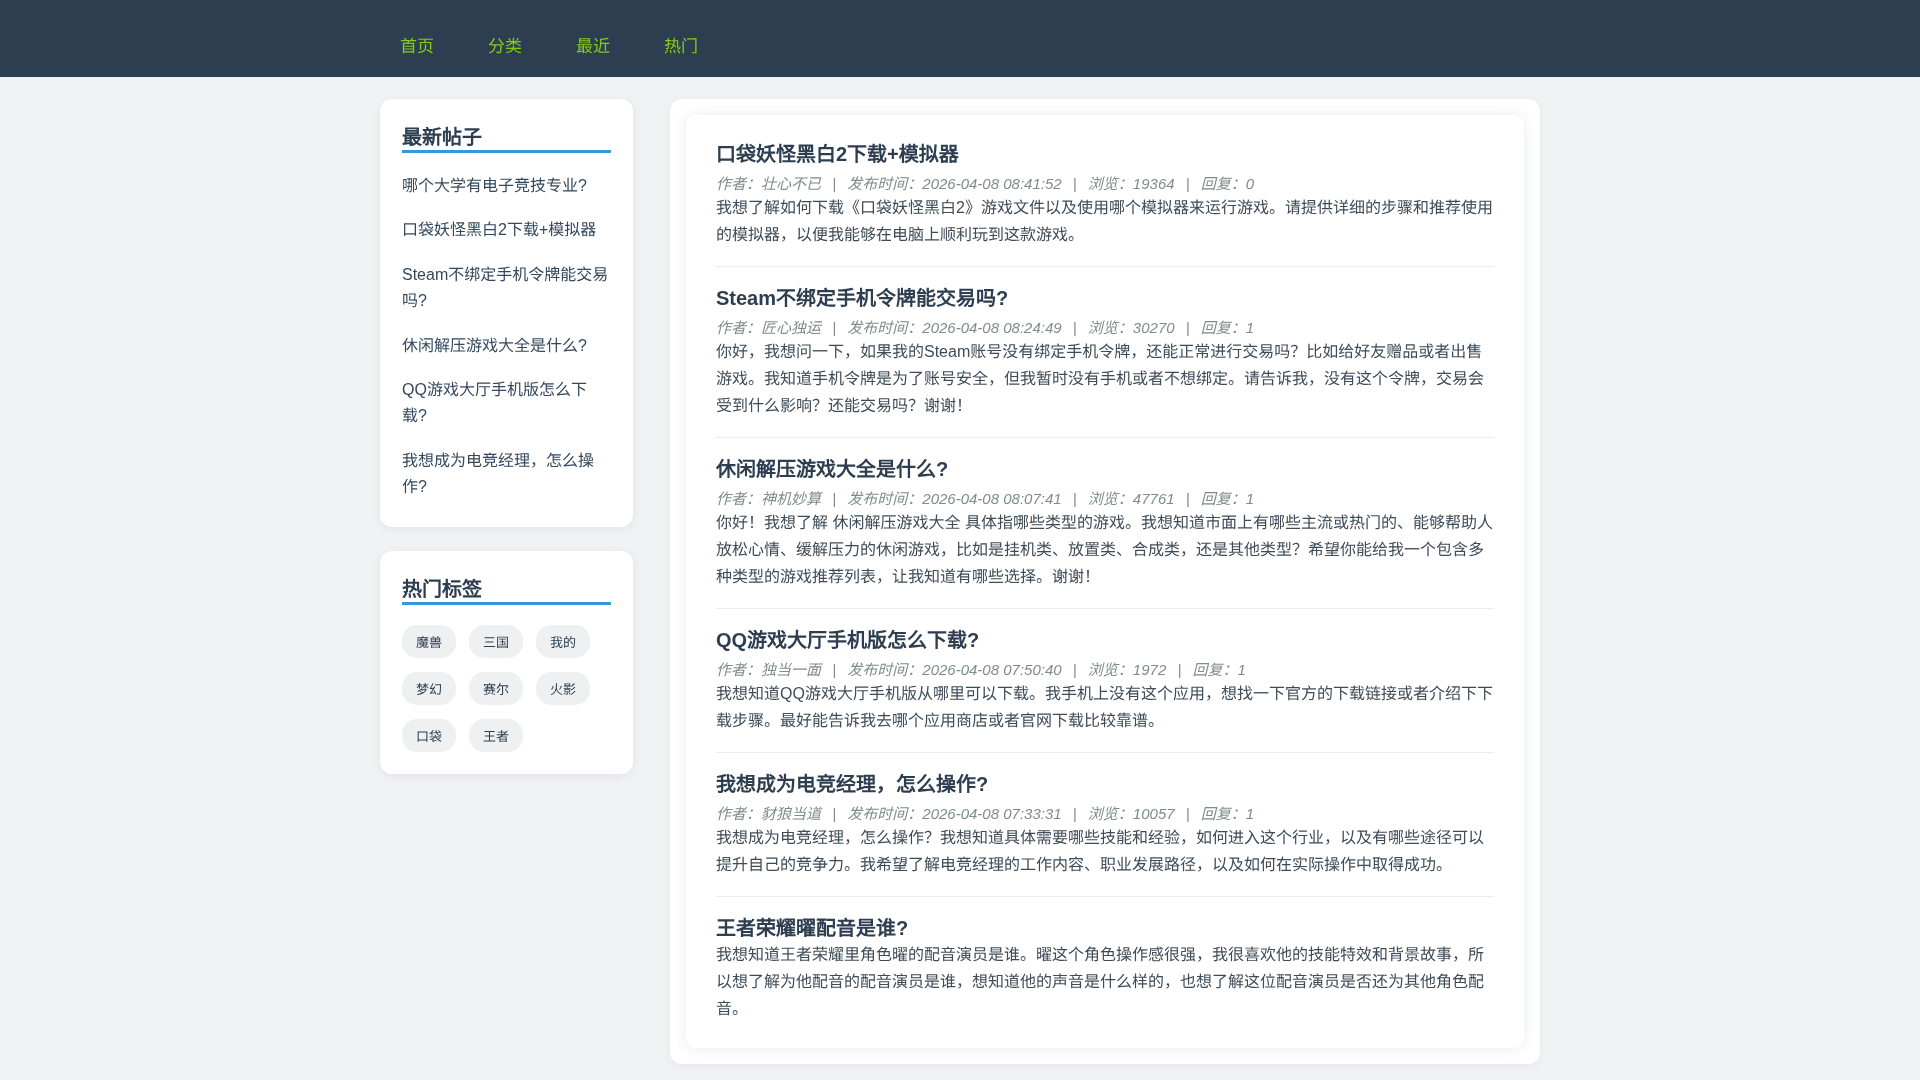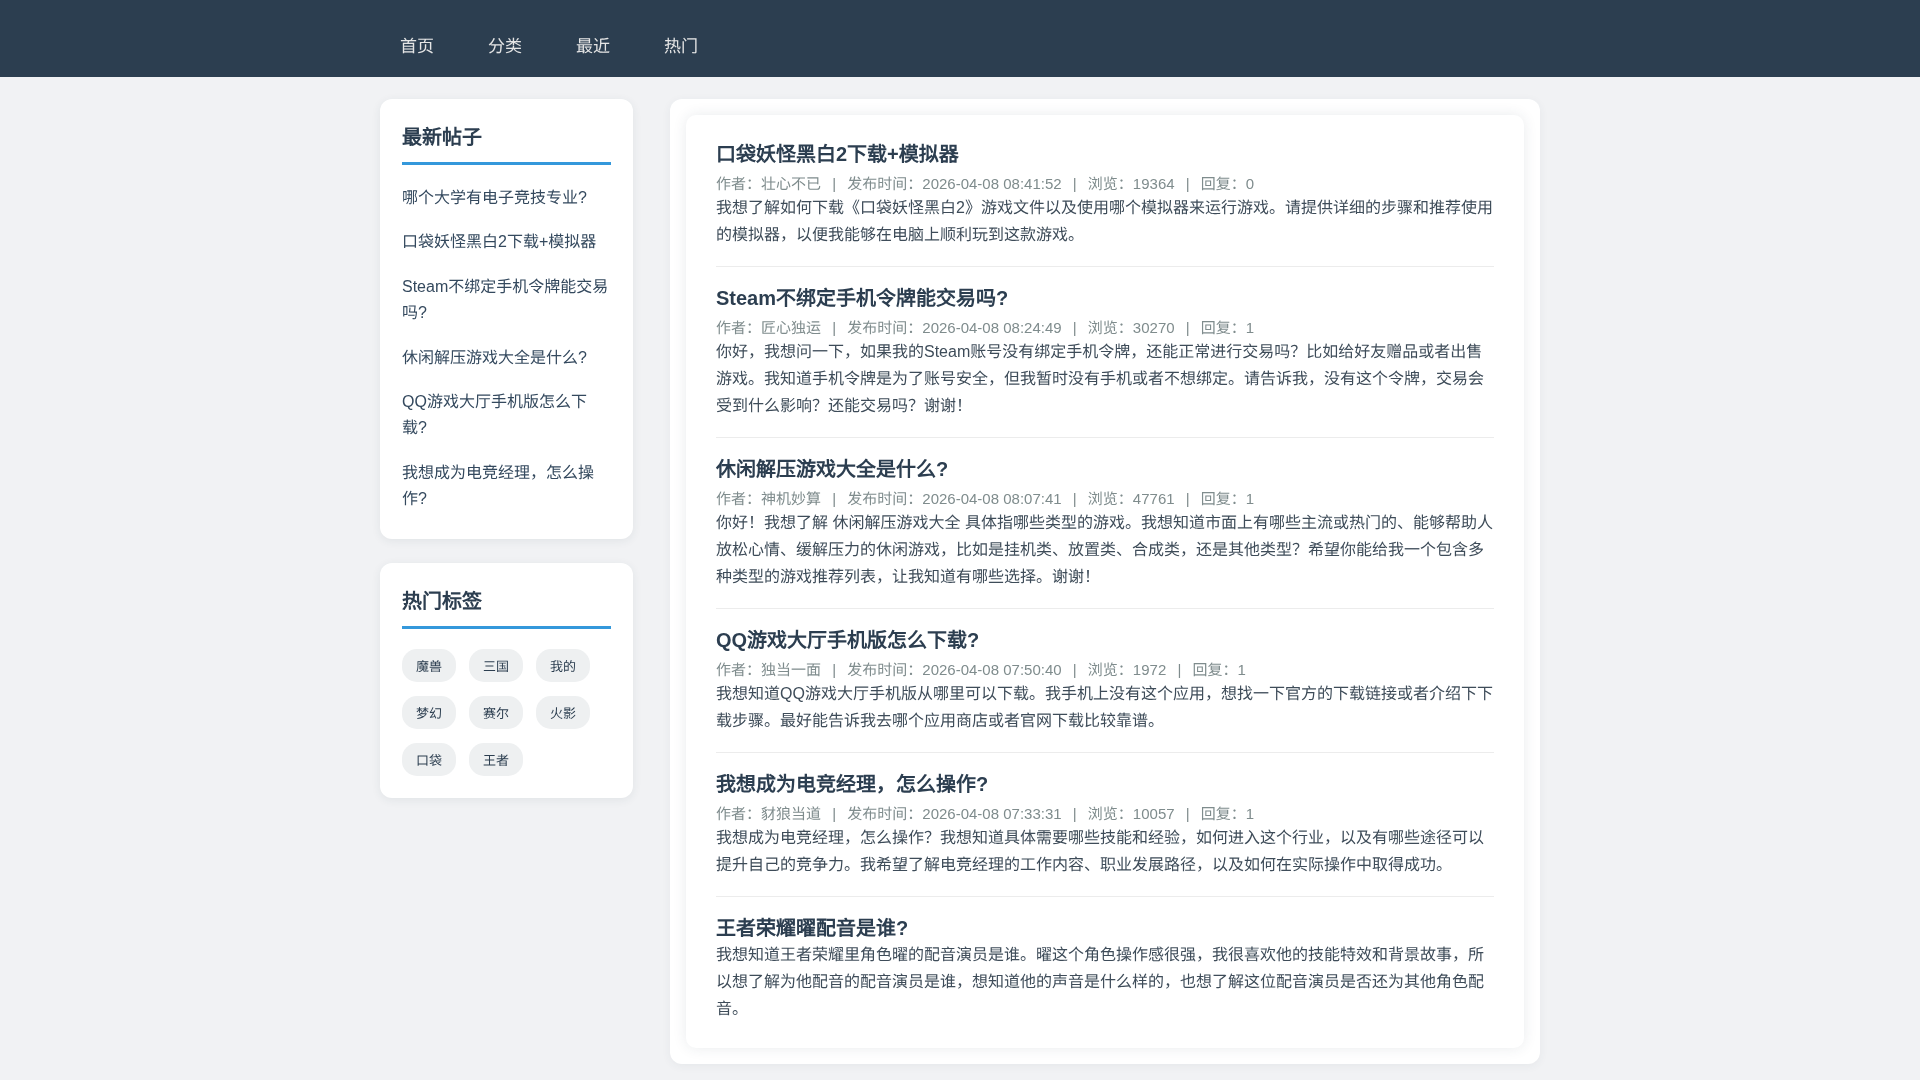--- a/index.html
+++ b/index.html
@@ -25,21 +25,21 @@
     font-weight: bold;
     letter-spacing: 0.5px;
     margin-bottom: 12px;
   }
   .main-nav {
     display: flex;
     gap: 14px;
     padding-bottom: 12px;
   }
   .nav-item {
-    color: #e5e5e5;
+    color: #84cc16;
     font-size: 17px;
     padding: 8px 20px;
     cursor: pointer;
     text-decoration: none;
     border-radius: 4px;
   }
 
   
   .content {
     display: flex;
@@ -54,21 +54,21 @@
     background: #ffffff;
     border-radius: 12px;
     box-shadow: 0 2px 10px rgba(44,62,80,0.08);
     padding: 22px;
     margin-bottom: 24px;
   }
   .card-title {
     font-size: 20px;
     font-weight: bold;
     color: #2c3e50;
-    padding-bottom: 12px;
+    padding-bottom: 0;
     border-bottom: 3px solid #3498db;
     margin-bottom: 20px;
   }
   .latest-list { list-style: none; }
   .latest-list li {
     font-size: 16px;
     line-height: 1.65;
     color: #34495e;
     margin-bottom: 18px;
     cursor: pointer;
@@ -109,20 +109,21 @@
     font-weight: bold;
     line-height: 26px;
     color: #2c3e50;
     cursor: pointer;
   }
   .post-meta {
     margin-top: 7px;
     font-size: 15px;
     line-height: 20px;
     color: #7f8c8d;
+    font-style: italic;
   }
   .post-meta .sep { margin: 0 7px; }
   .post-body {
     margin-top: 0;
     font-size: 16px;
     line-height: 27px;
     color: #3e4c59;
   }
 </style>
 </head>

